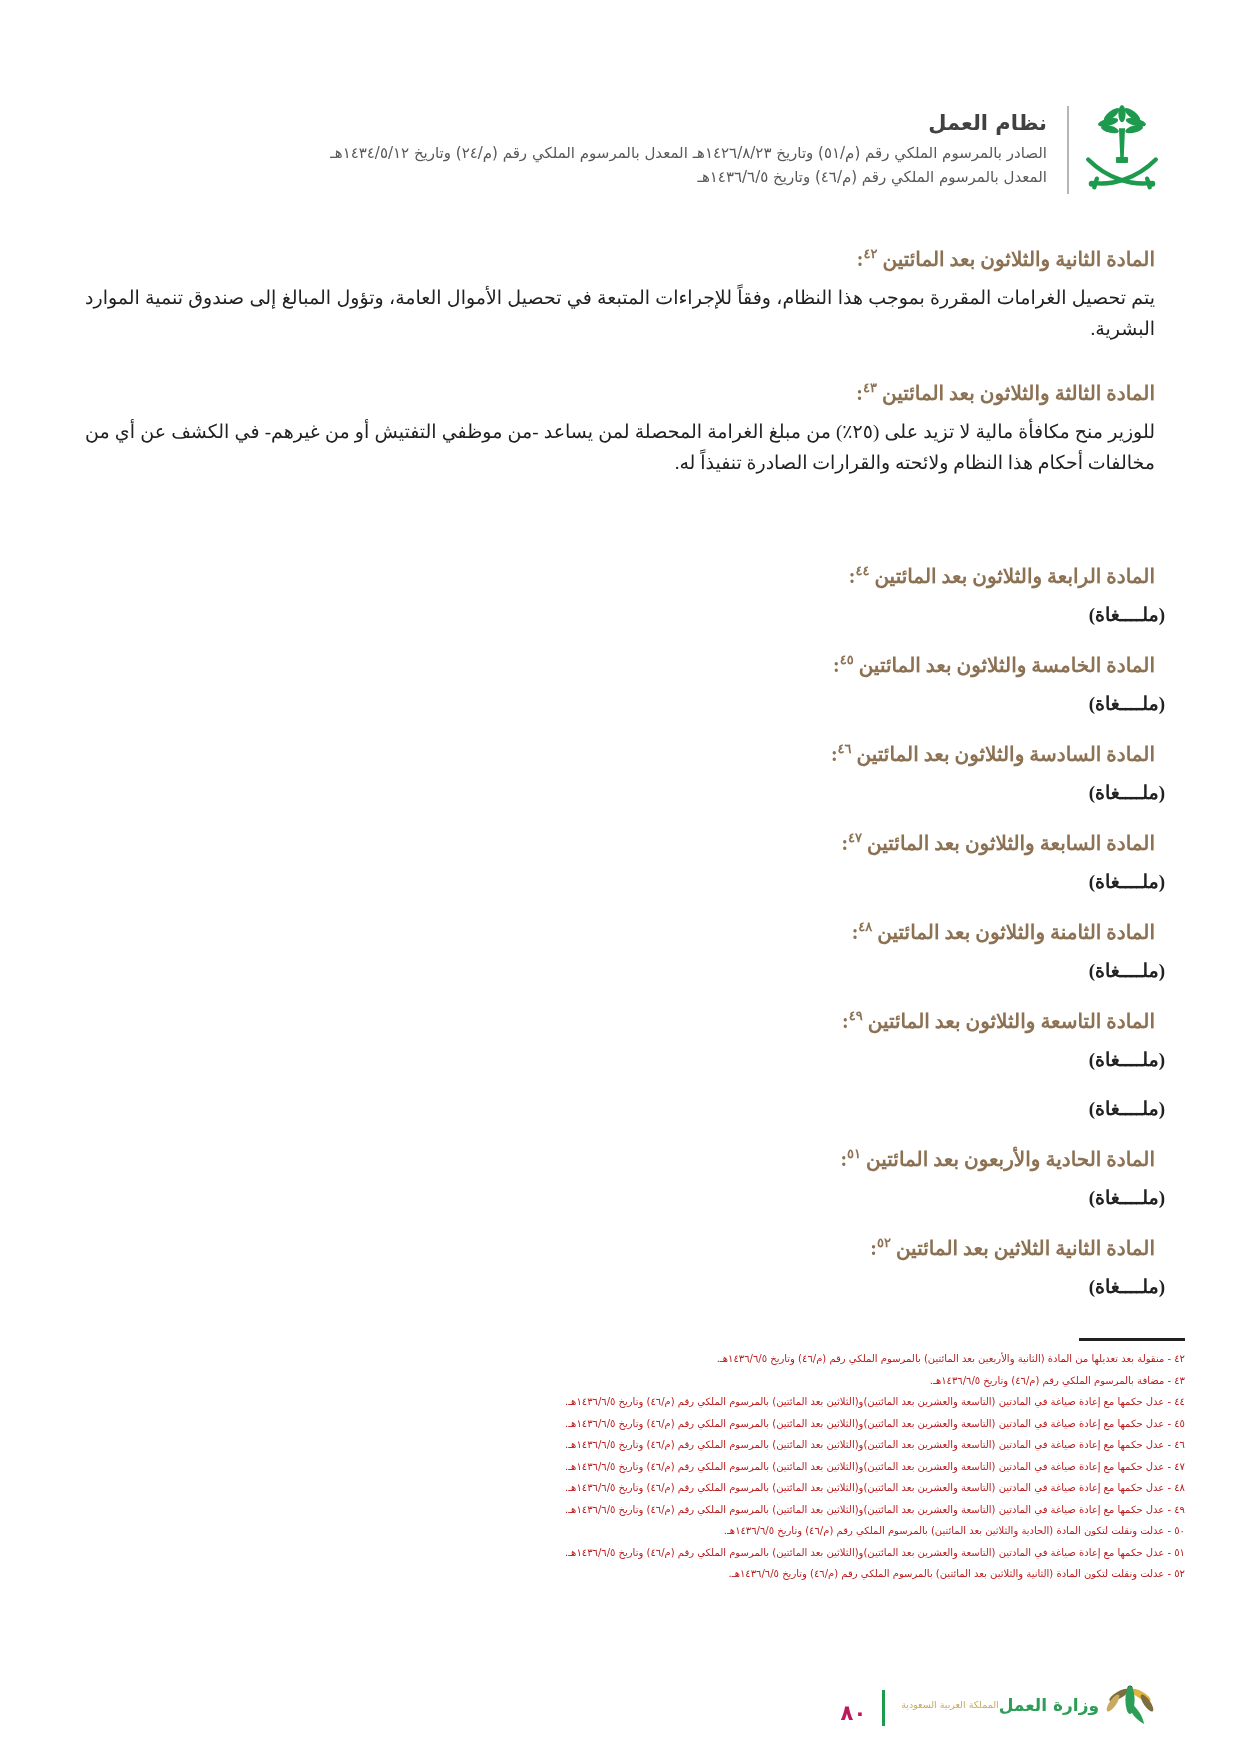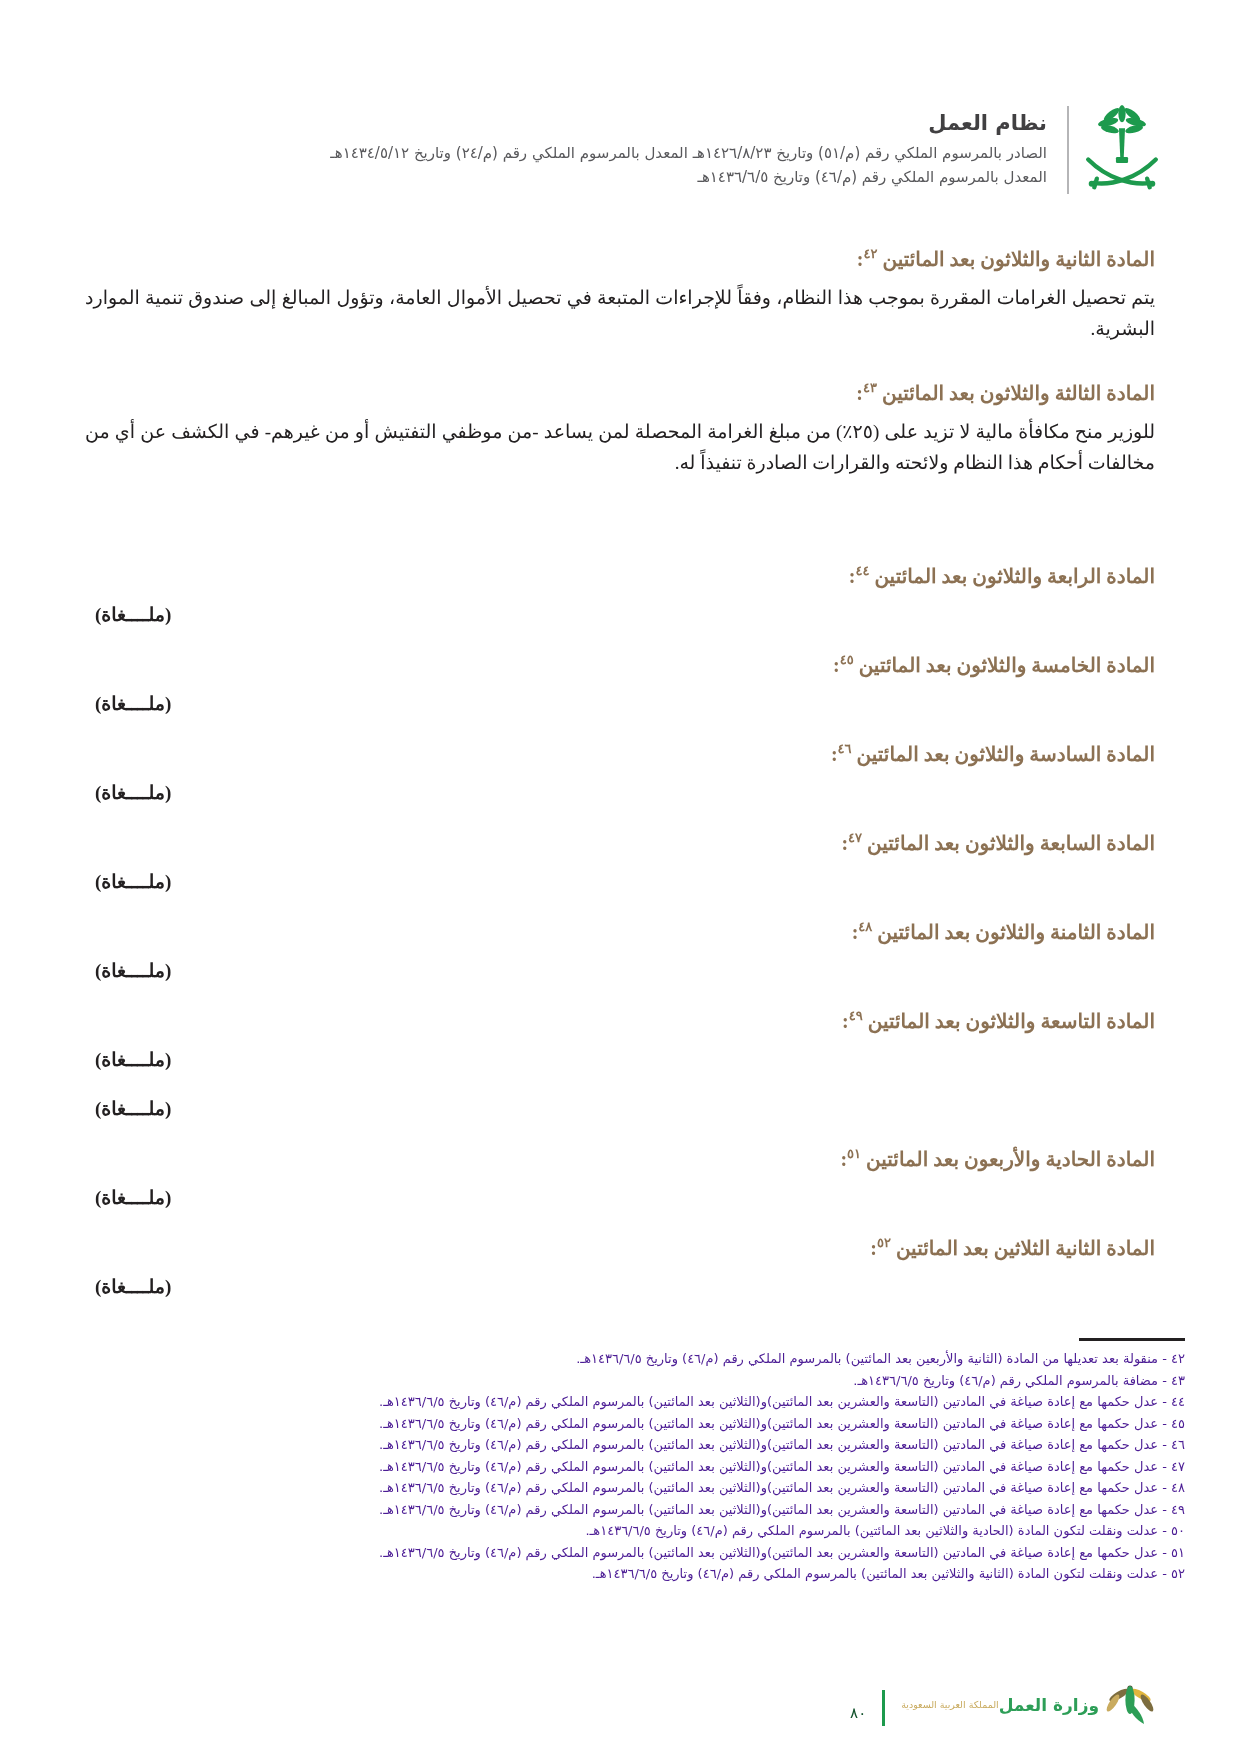--- a/index.html
+++ b/index.html
@@ -63,35 +63,35 @@
     text-align-last:right;
   }
   .article.normal{margin-bottom:36px;}
   .article.normal + .article.cancelled{margin-top:85px;}
   .article.cancelled{margin-bottom:26px;}
   .article.cancelled h2{margin-bottom:14px;}
   .cancelled-label{
     font-size:19px;
     font-weight:bold;
     color:#232021;
-    text-align:left;
+    text-align:right;
     transform:translateX(10px);
   }
   
   .footnotes-wrap{
     margin:40px 56px 0 34px;
   }
   .footnote-sep{
     width:106px;height:3px;background:#232021;
     margin-right:0;margin-bottom:7px;
   }
   .footnote{
-    font-size:13px;
+    font-size:10px;
     line-height:21.5px;
-    color:#4c1d95;
+    color:#b91c1c;
     white-space:nowrap;
     text-align:right;
   }
   
   .page-footer{
     position:absolute;
     bottom:40px;
     left:0;
     right:80px;
     display:flex;
@@ -106,21 +106,21 @@
     font-size:17px;font-weight:bold;color:#2d9e57;line-height:20px;margin-top:2px;
   }
   .ministry-country{
     font-size:9.5px;color:#c9ab5f;line-height:13px;letter-spacing:1px;
   }
   .footer-bar{
     width:3px;height:36px;background:#1d9a4d;
     margin:0 16px;align-self:flex-end;
   }
   .page-number{
-    font-size:15px;color:#14532d;font-weight:normal;
+    font-size:21px;color:#be185d;font-weight:bold;
     align-self:flex-end;
     line-height:26px;
   }
 </style>
 </head>
 <body>
 
 <div class="page">
 
   <header class="doc-header">

